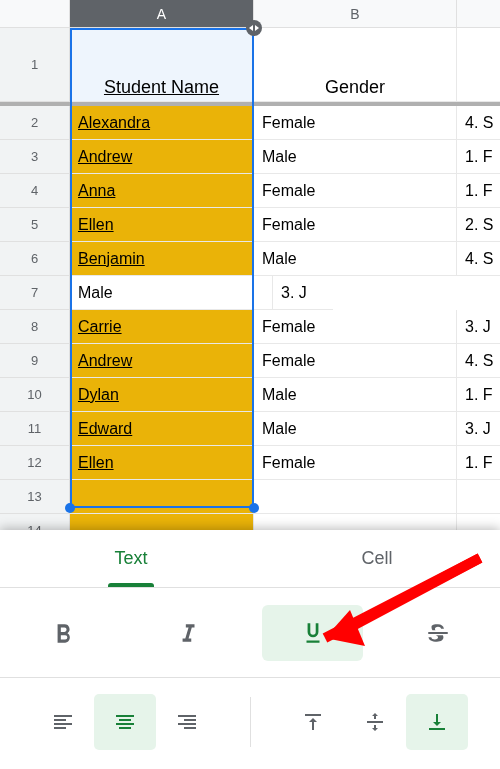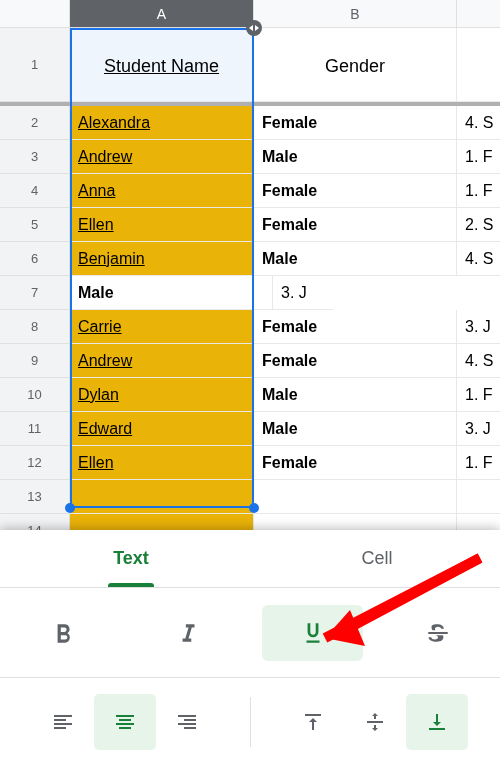--- a/index.html
+++ b/index.html
@@ -62,27 +62,27 @@
     display: flex; align-items: center;
     padding: 0 8px;
     font-size: 16px;
     border-right: 1px solid #e8e8e8;
     border-bottom: 1px solid #e8e8e8;
     background: #fff;
     overflow: hidden;
     white-space: nowrap;
   }
   .col-a { width: 184px; }
-  .col-b { width: 203px; font-weight: bold; }
+  .col-b { width: 203px; }
   .col-c { width: 60px; border-right: none; }
 
   
   .row-1 { height: 74px; }
   .row-1 .row-head { height: 100%; }
-  .row-1 .cell { height: 100%; align-items: flex-end; padding-bottom: 24px; font-size: 18px; }
+  .row-1 .cell { height: 100%; align-items: flex-end; padding-bottom: 3px; font-size: 18px; }
   .row-1 .col-a { justify-content: center; font-weight: 400; text-decoration: underline; }
   .row-1 .col-b { justify-content: center; font-weight: 400; }
   .header-border-row { height: 4px; display: flex; }
   .header-border-row .row-head-stub { width: 70px; background: #b0b0b0; }
   .header-border-row .stub { flex: 1; background: #b0b0b0; }
 
   
   .col-a.data { background: #eab308; }
   .col-a.data span { text-decoration: underline; }
   .row-1 .col-a { background: #eef5fd; }
@@ -126,21 +126,21 @@
     display: flex;
     border-bottom: 1px solid #e0e0e0;
   }
   .tab {
     flex: 1;
     display: flex; align-items: center; justify-content: center;
     font-size: 18px;
     color: #5f6368;
     position: relative;
   }
-  .tab.active { color: #188038; font-weight: 700; margin-left: 8px; }
+  .tab.active { color: #188038; font-weight: 400; margin-left: 8px; }
   .tab.active::after {
     content: '';
     position: absolute;
     bottom: 0; left: 50%; transform: translateX(-50%);
     width: 46px; height: 4px;
     background: #188038;
     border-radius: 3px 3px 0 0;
   }
 
   .toolbar-row {

